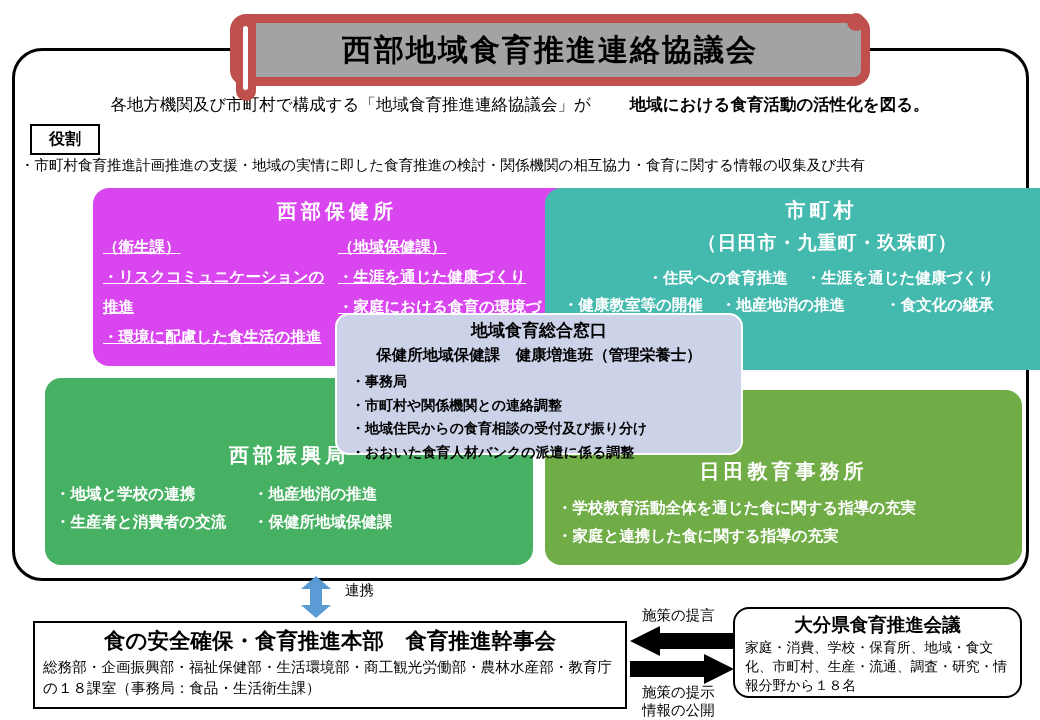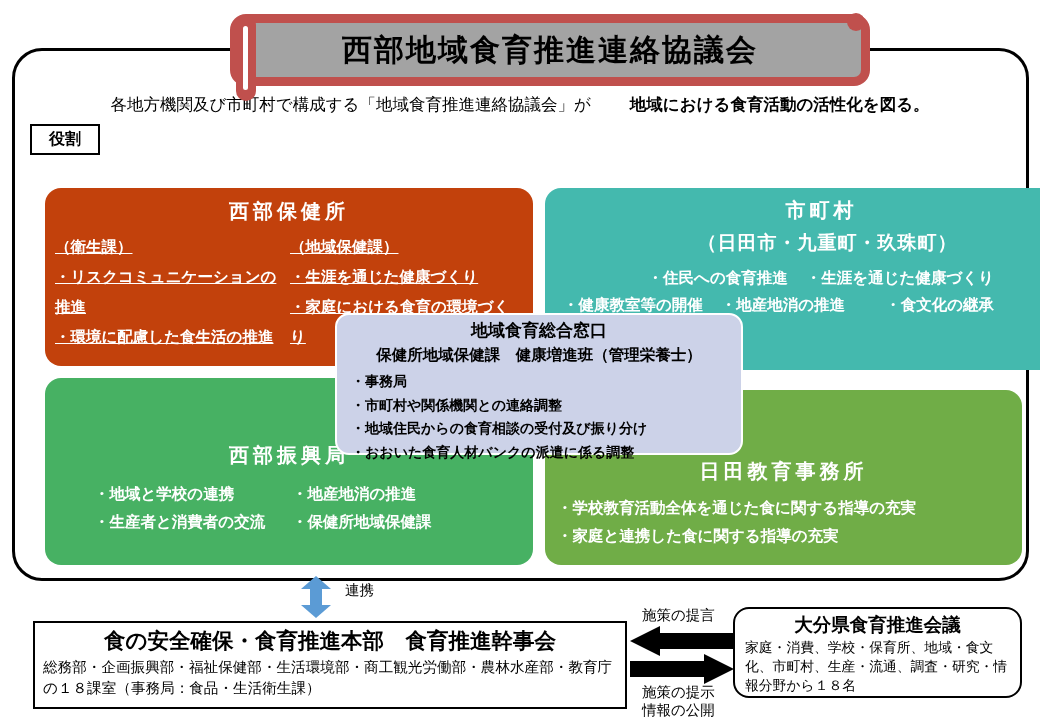--- a/index.html
+++ b/index.html
@@ -36,21 +36,21 @@
   .teal-box{left:545px;top:188px;width:553px;height:182px;background:#44B9AE;}
   .teal-box .btitle{padding-top:9px;}
   .teal-sub{text-align:center;font-size:19px;padding-top:6px;letter-spacing:1px;padding-left:12px;}
   .teal-rows{left:12px;top:76px;width:455px;font-size:15.5px;line-height:27px;}
   .teal-row{display:flex;justify-content:flex-end;}
   .teal-row span{margin-right:18px;}
   .teal-row .wide-gap{margin-left:22px;}
 
   .greenL-box{left:45px;top:378px;width:488px;height:187px;background:#47B163;}
   .greenL-title{left:0;top:64px;width:100%;text-align:center;font-size:20px;letter-spacing:4px;}
-  .greenL-rows{left:10px;top:102px;width:470px;font-size:15.5px;line-height:27.5px;margin-left:39px;}
+  .greenL-rows{left:10px;top:102px;width:470px;font-size:15.5px;line-height:27.5px;}
   .greenL-rows .c1{display:inline-block;width:198px;}
 
   .greenR-box{left:545px;top:390px;width:477px;height:175px;background:#70AD47;}
   .greenR-title{left:0;top:68px;width:100%;text-align:center;font-size:20px;letter-spacing:4px;}
   .greenR-rows{left:12px;top:104px;width:460px;font-size:15.5px;line-height:28px;}
 
   
   .window-box{left:335px;top:313px;width:408px;height:142px;background:#CCD2E8;border:2px solid #fff;
               border-radius:14px;z-index:4;box-sizing:border-box;font-weight:bold;}
   .window-title{text-align:center;font-size:17px;padding-top:4px;}
@@ -101,22 +101,23 @@
     <span class="title-text">西部地域食育推進連絡協議会</span>
   </div>
 
   <div class="abs intro">
     <span>各地方機関及び市町村で構成する「地域食育推進連絡協議会」が</span><b>地域における食育活動の活性化を図る。</b>
   </div>
 
   <div class="abs role-box">
     <span>役割</span>
   </div>
-
-  <div class="abs cbox blue-box" style="background: #c2410c;">
+  <div class="abs role-items">・市町村食育推進計画推進の支援・地域の実情に即した食育推進の検討・関係機関の相互協力・食育に関する情報の収集及び共有</div>
+
+  <div class="abs cbox blue-box" style="background: #d946ef; margin-left: 48px;">
     <div class="btitle">西部保健所</div>
     <div class="abs blue-cols">
       <div class="bcol">
         <div>（衛生課）</div>
         <div>・リスクコミュニケーションの推進</div>
         <div>・環境に配慮した食生活の推進</div>
       </div>
       <div class="bcol">
         <div>（地域保健課）</div>
         <div>・生涯を通じた健康づくり</div>

